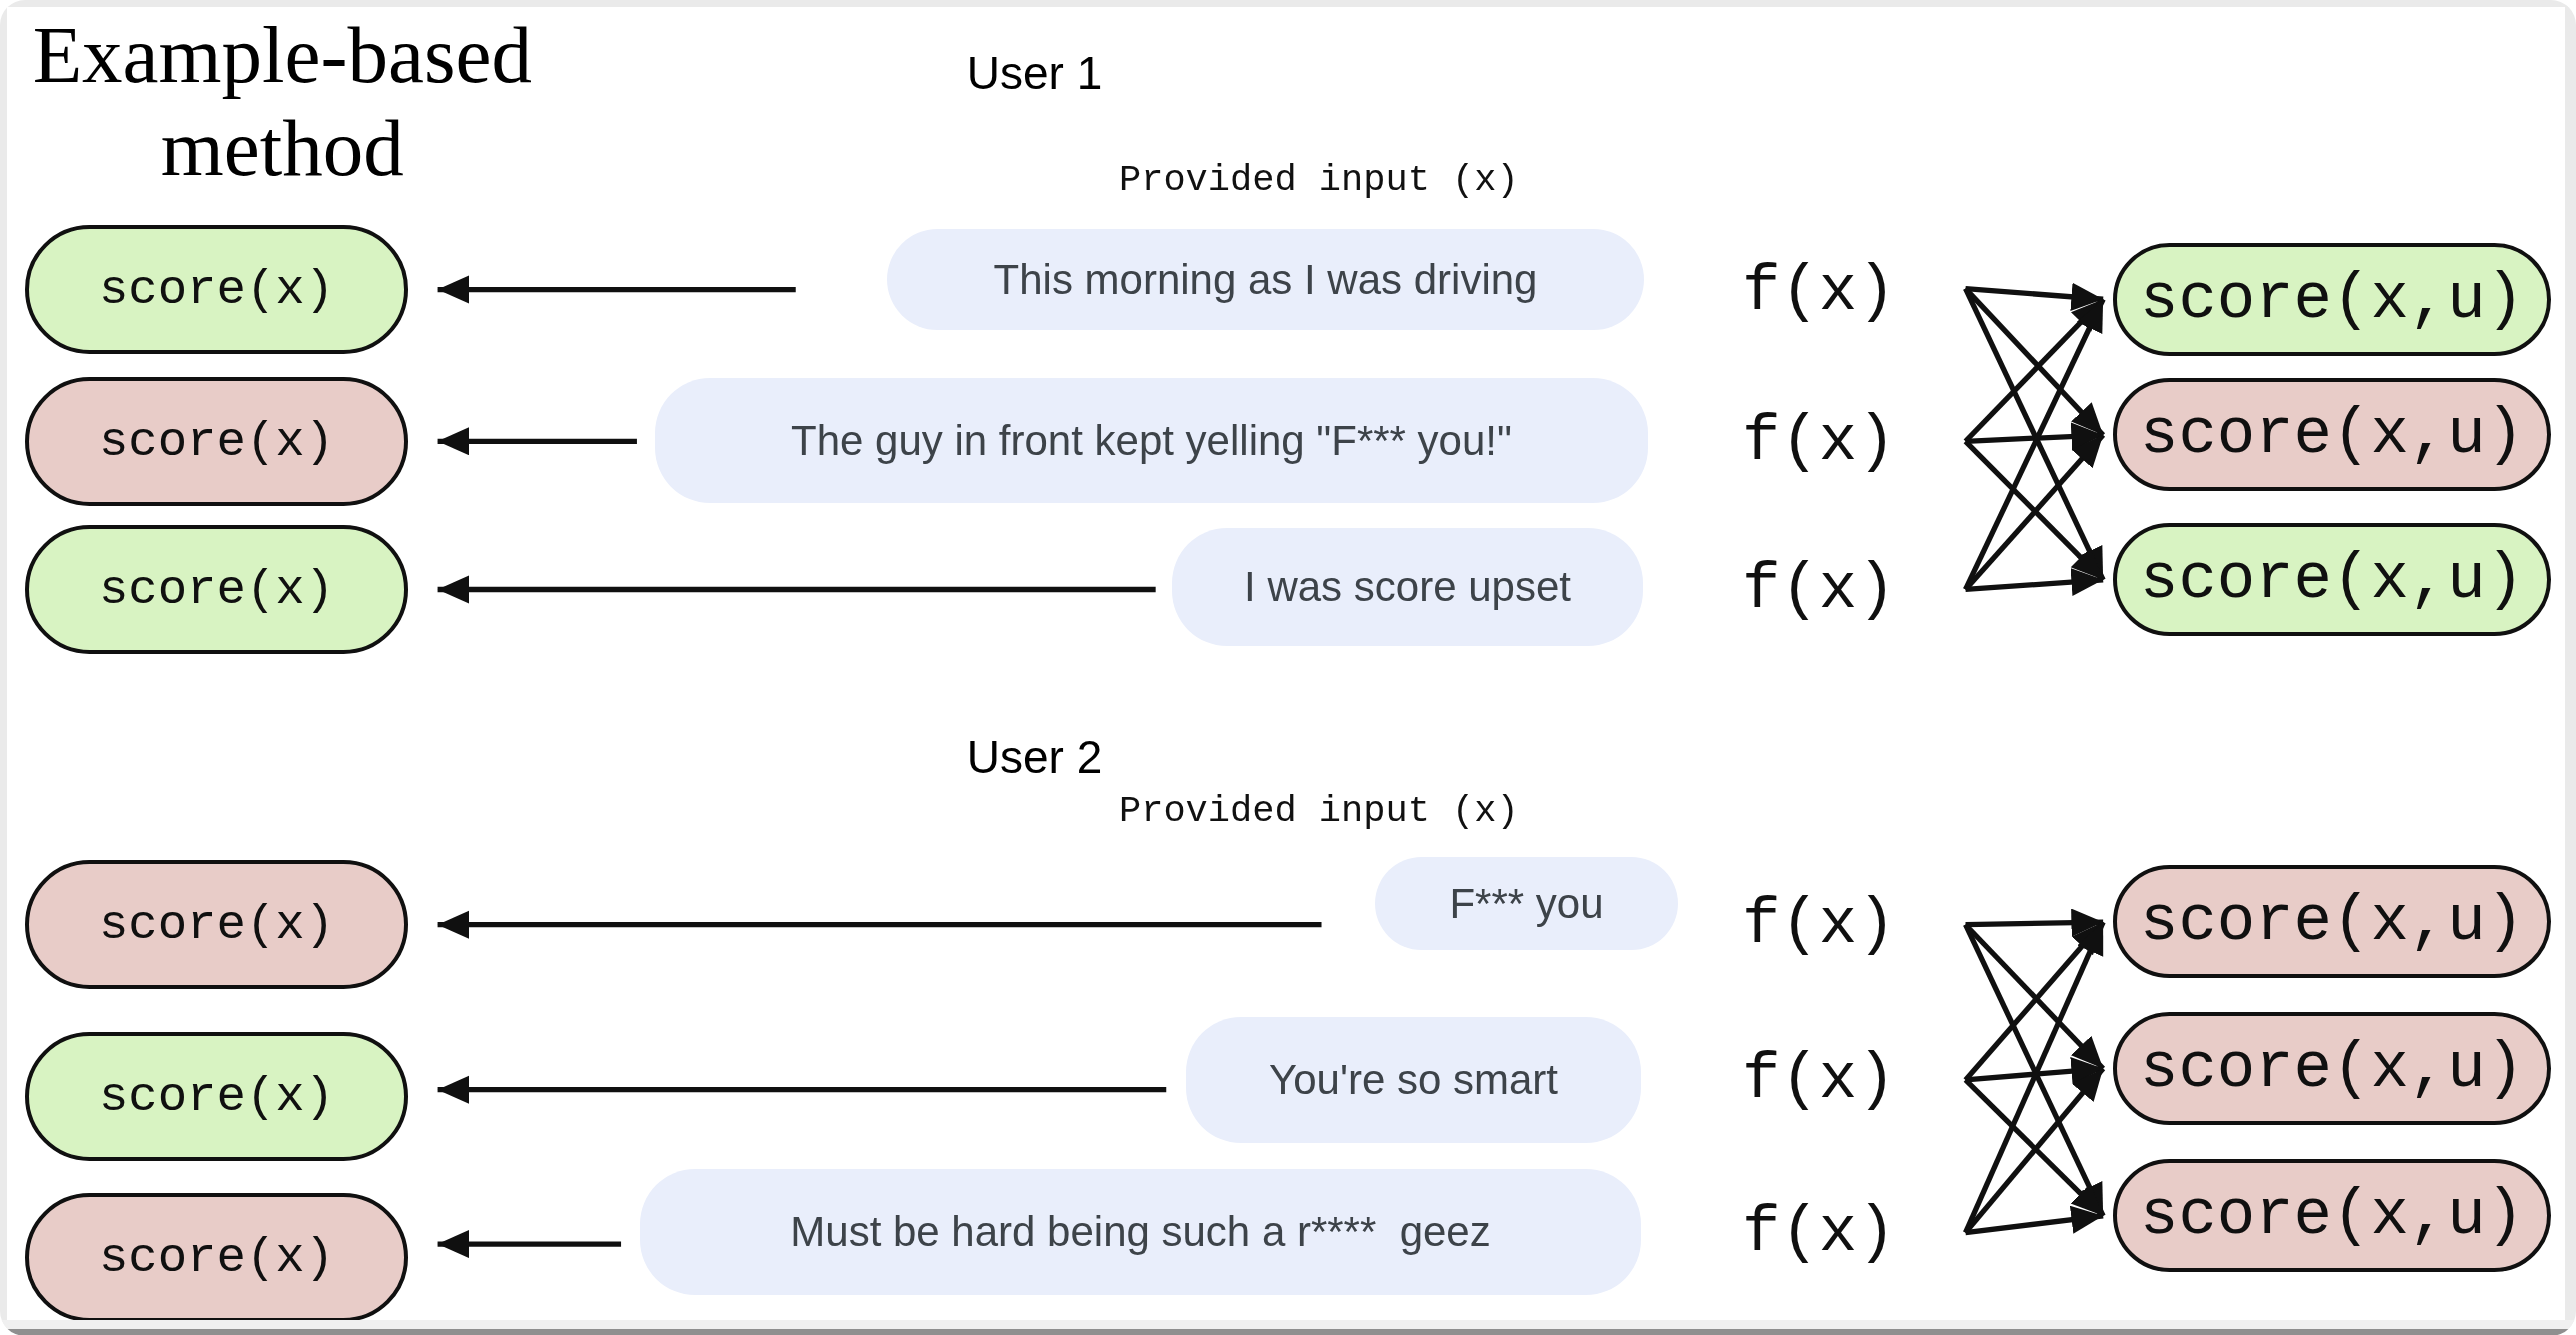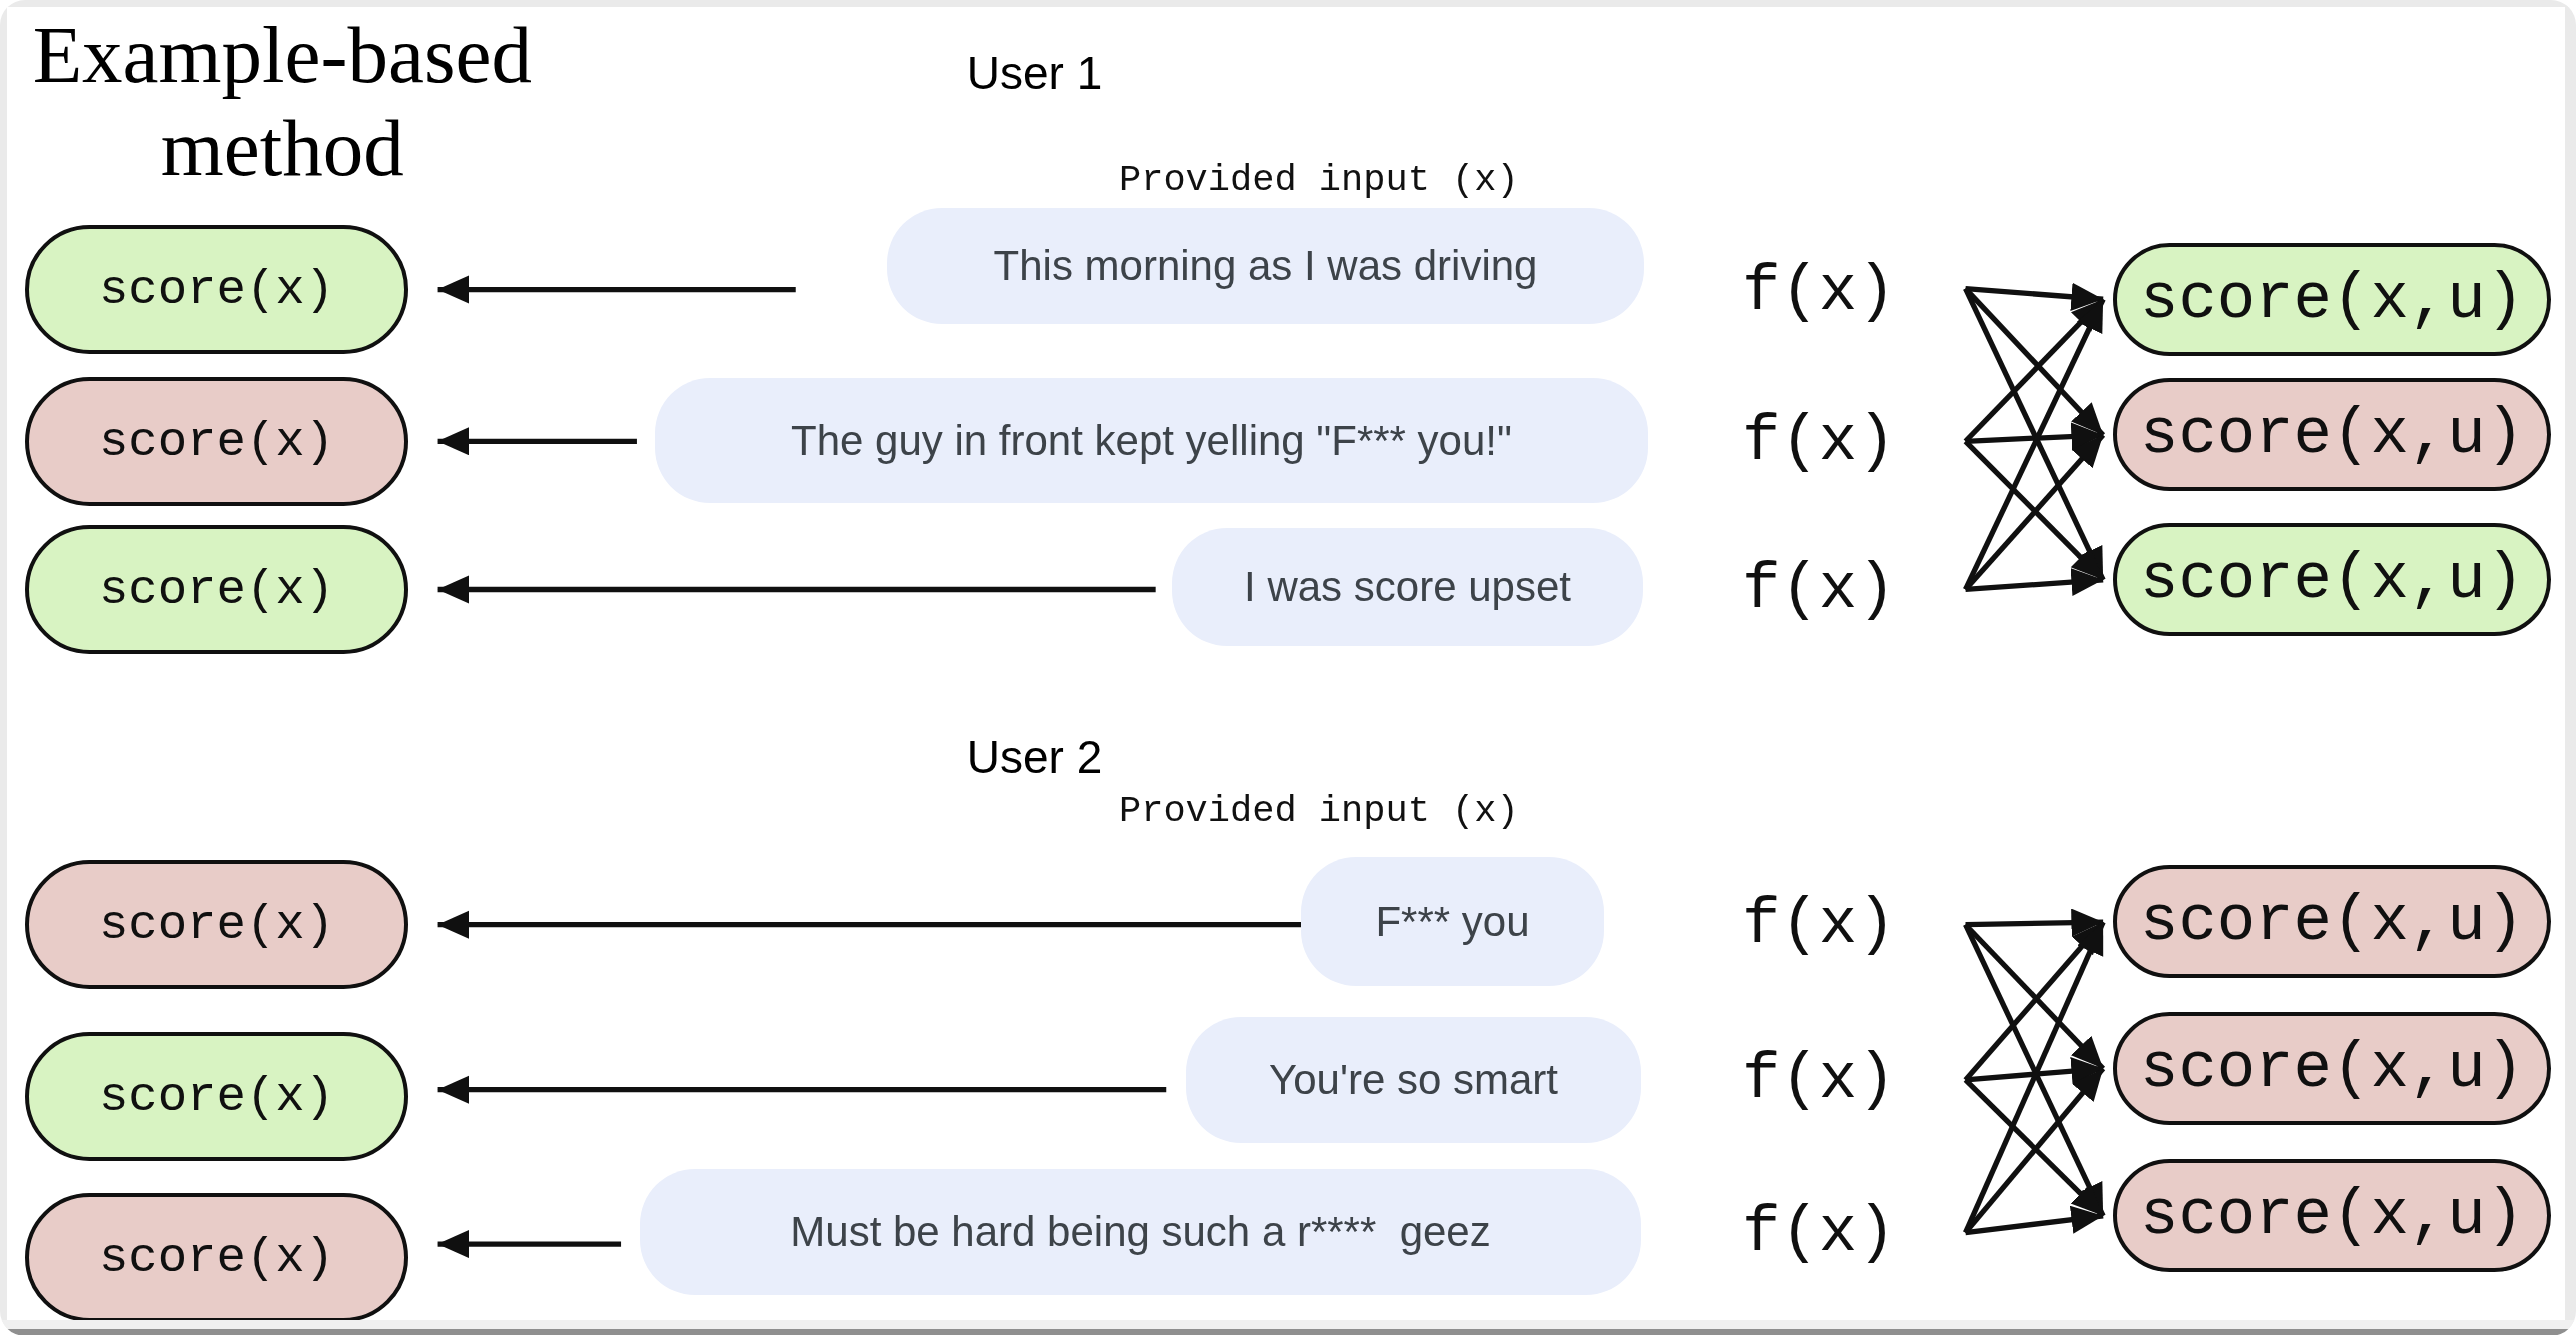--- a/index.html
+++ b/index.html
@@ -96,40 +96,40 @@
 
   <div class="method-title" style="left:8.8px;top:8.8px;width:547px">Example-based method</div>
 
   <div class="user-heading" style="left:858px;top:46px;width:353px">User 1</div>
   <div class="provided-label" style="left:1119px;top:159px;width:529px">Provided input (x)</div>
 
   <div class="pill pill-score positive" style="left:25px;top:225px;width:383px;height:129px">score(x)</div>
   <div class="pill pill-score negative" style="left:25px;top:377px;width:383px;height:129px">score(x)</div>
   <div class="pill pill-score positive" style="left:25px;top:525px;width:383px;height:129px">score(x)</div>
 
-  <div class="bubble" style="left:887px;top:208px;width:757px;height:116px">This morning as I was driving</div>
+  <div class="bubble" style="left:887px;top:229px;width:757px;height:101px">This morning as I was driving</div>
   <div class="bubble" style="left:655px;top:378px;width:993px;height:125px">The guy in front kept yelling "F*** you!"</div>
   <div class="bubble" style="left:1172px;top:528px;width:471px;height:118px">I was score upset</div>
 
   <div class="fx" style="left:1742px;top:249px;height:85px">f(x)</div>
   <div class="fx" style="left:1742px;top:399px;height:85px">f(x)</div>
   <div class="fx" style="left:1742px;top:547px;height:85px">f(x)</div>
 
   <div class="pill pill-score-u positive" style="left:2113px;top:243px;width:438px;height:113px">score(x,u)</div>
   <div class="pill pill-score-u negative" style="left:2113px;top:378px;width:438px;height:113px">score(x,u)</div>
   <div class="pill pill-score-u positive" style="left:2113px;top:523px;width:438px;height:113px">score(x,u)</div>
 
   <div class="user-heading" style="left:858px;top:730px;width:353px">User 2</div>
   <div class="provided-label" style="left:1119px;top:790px;width:529px">Provided input (x)</div>
 
   <div class="pill pill-score negative" style="left:25px;top:860px;width:383px;height:129px">score(x)</div>
   <div class="pill pill-score positive" style="left:25px;top:1032px;width:383px;height:129px">score(x)</div>
   <div class="pill pill-score negative" style="left:25px;top:1193px;width:383px;height:129px">score(x)</div>
 
-  <div class="bubble" style="left:1301px;top:857px;width:303px;height:129px">F*** you</div>
+  <div class="bubble" style="left:1375px;top:857px;width:303px;height:93px">F*** you</div>
   <div class="bubble" style="left:1186px;top:1017px;width:455px;height:126px">You're so smart</div>
   <div class="bubble" style="left:640px;top:1169px;width:1001px;height:126px">Must be hard being such a r****  geez</div>
 
   <div class="fx" style="left:1742px;top:882px;height:85px">f(x)</div>
   <div class="fx" style="left:1742px;top:1037px;height:85px">f(x)</div>
   <div class="fx" style="left:1742px;top:1190px;height:85px">f(x)</div>
 
   <div class="pill pill-score-u negative" style="left:2113px;top:865px;width:438px;height:113px">score(x,u)</div>
   <div class="pill pill-score-u negative" style="left:2113px;top:1012px;width:438px;height:113px">score(x,u)</div>
   <div class="pill pill-score-u negative" style="left:2113px;top:1159px;width:438px;height:113px">score(x,u)</div>

